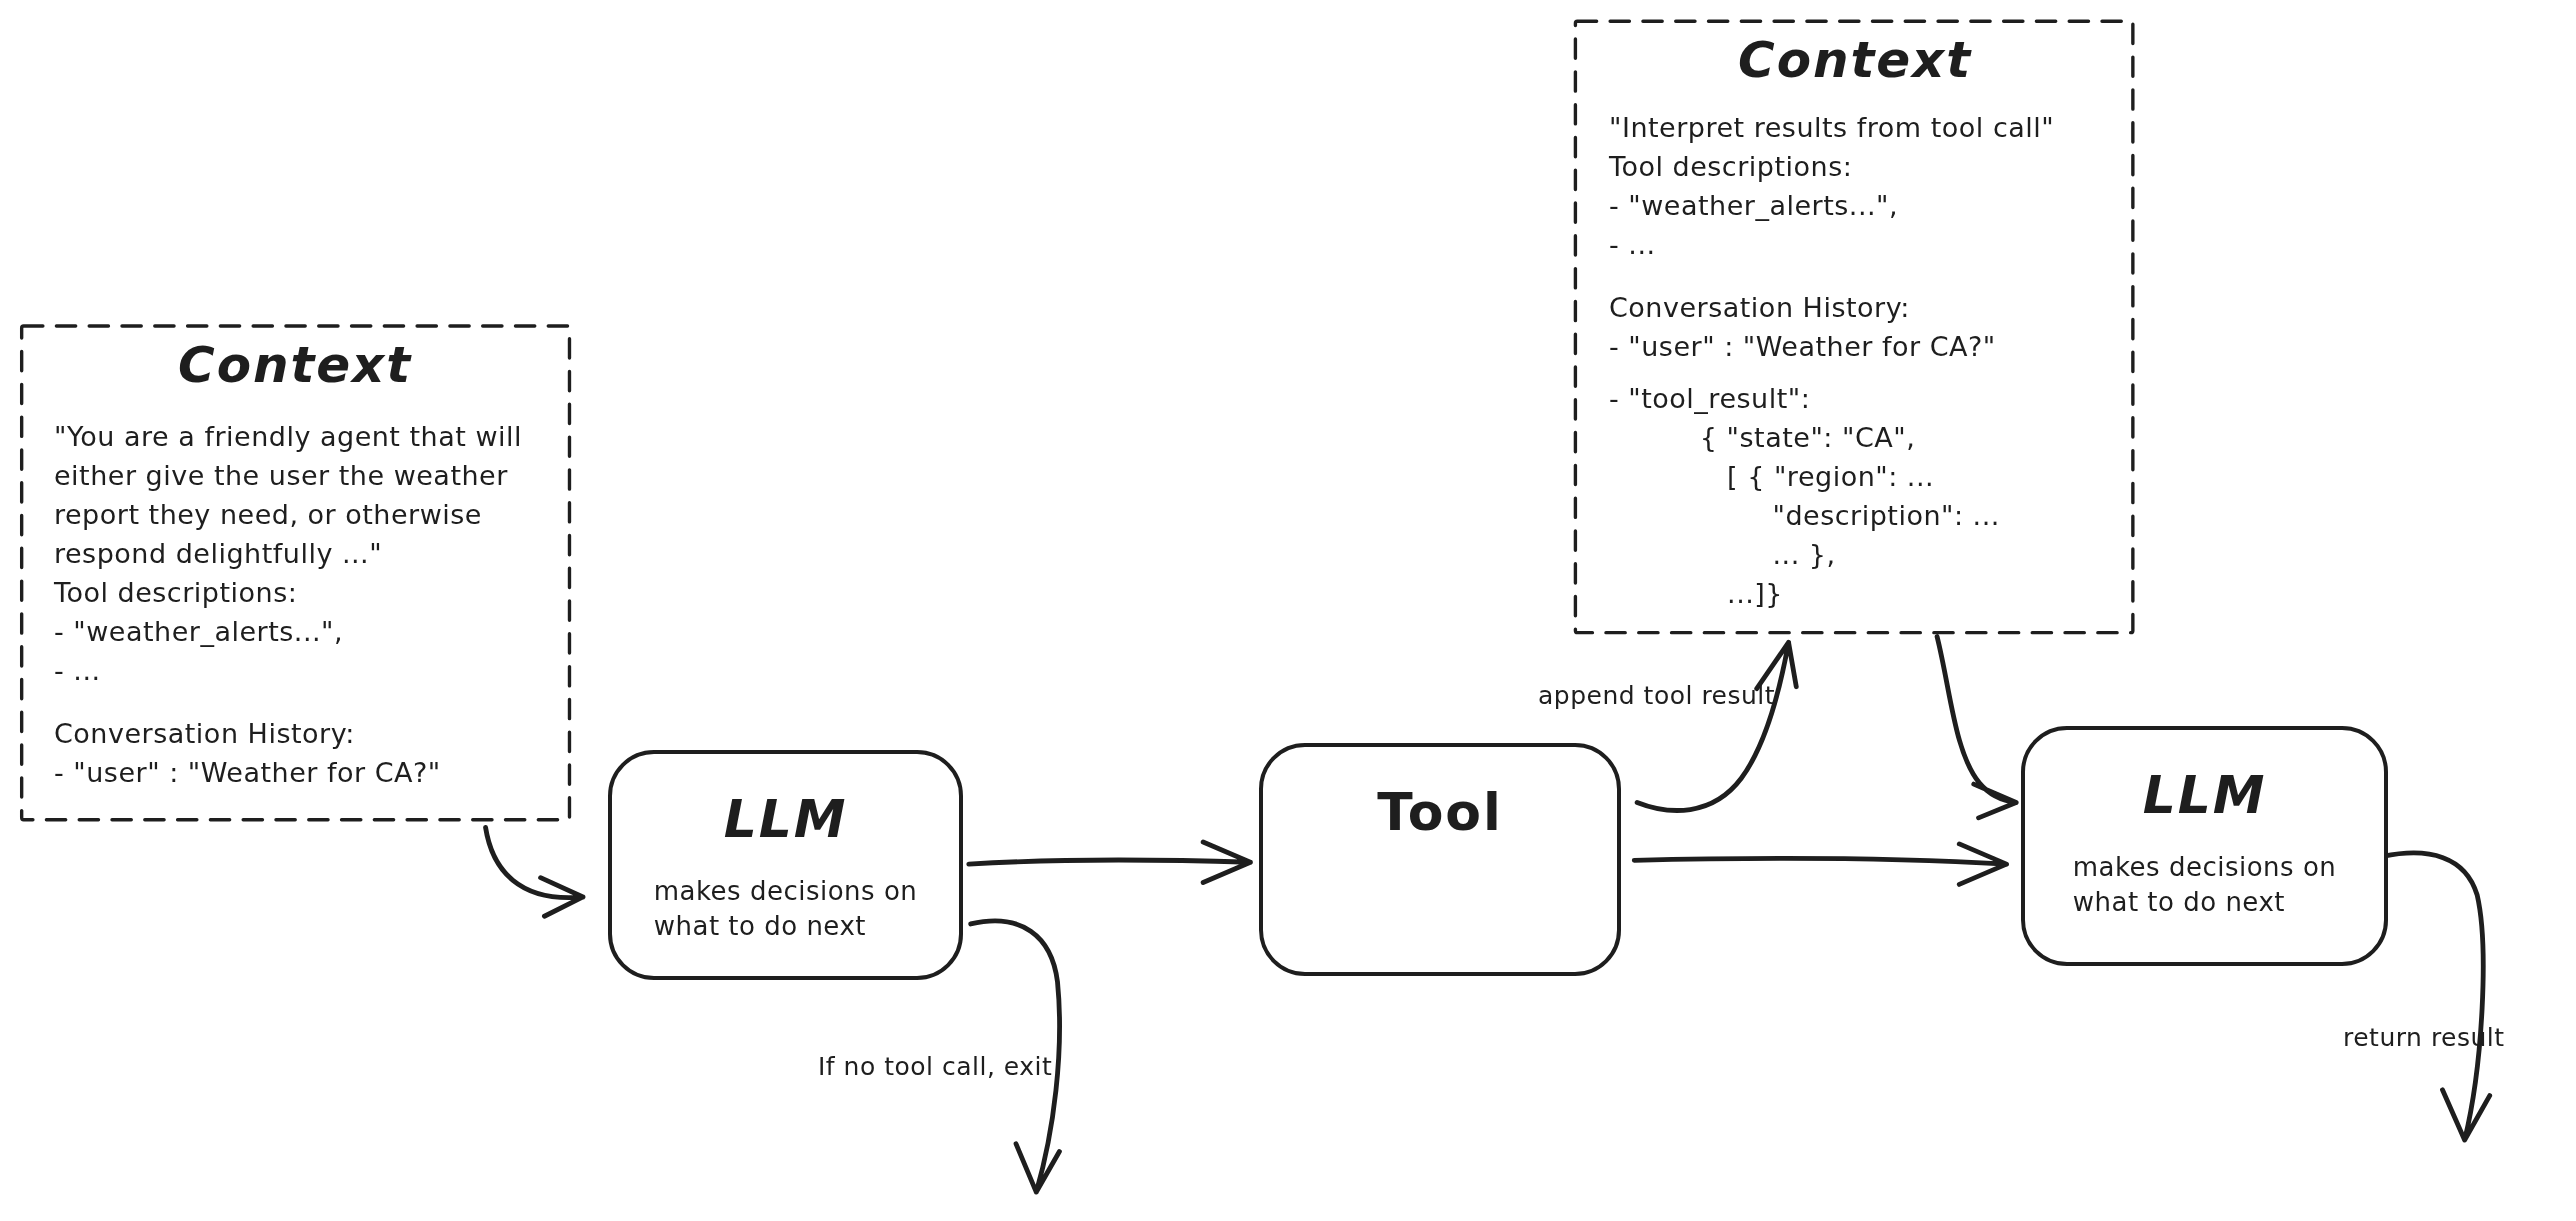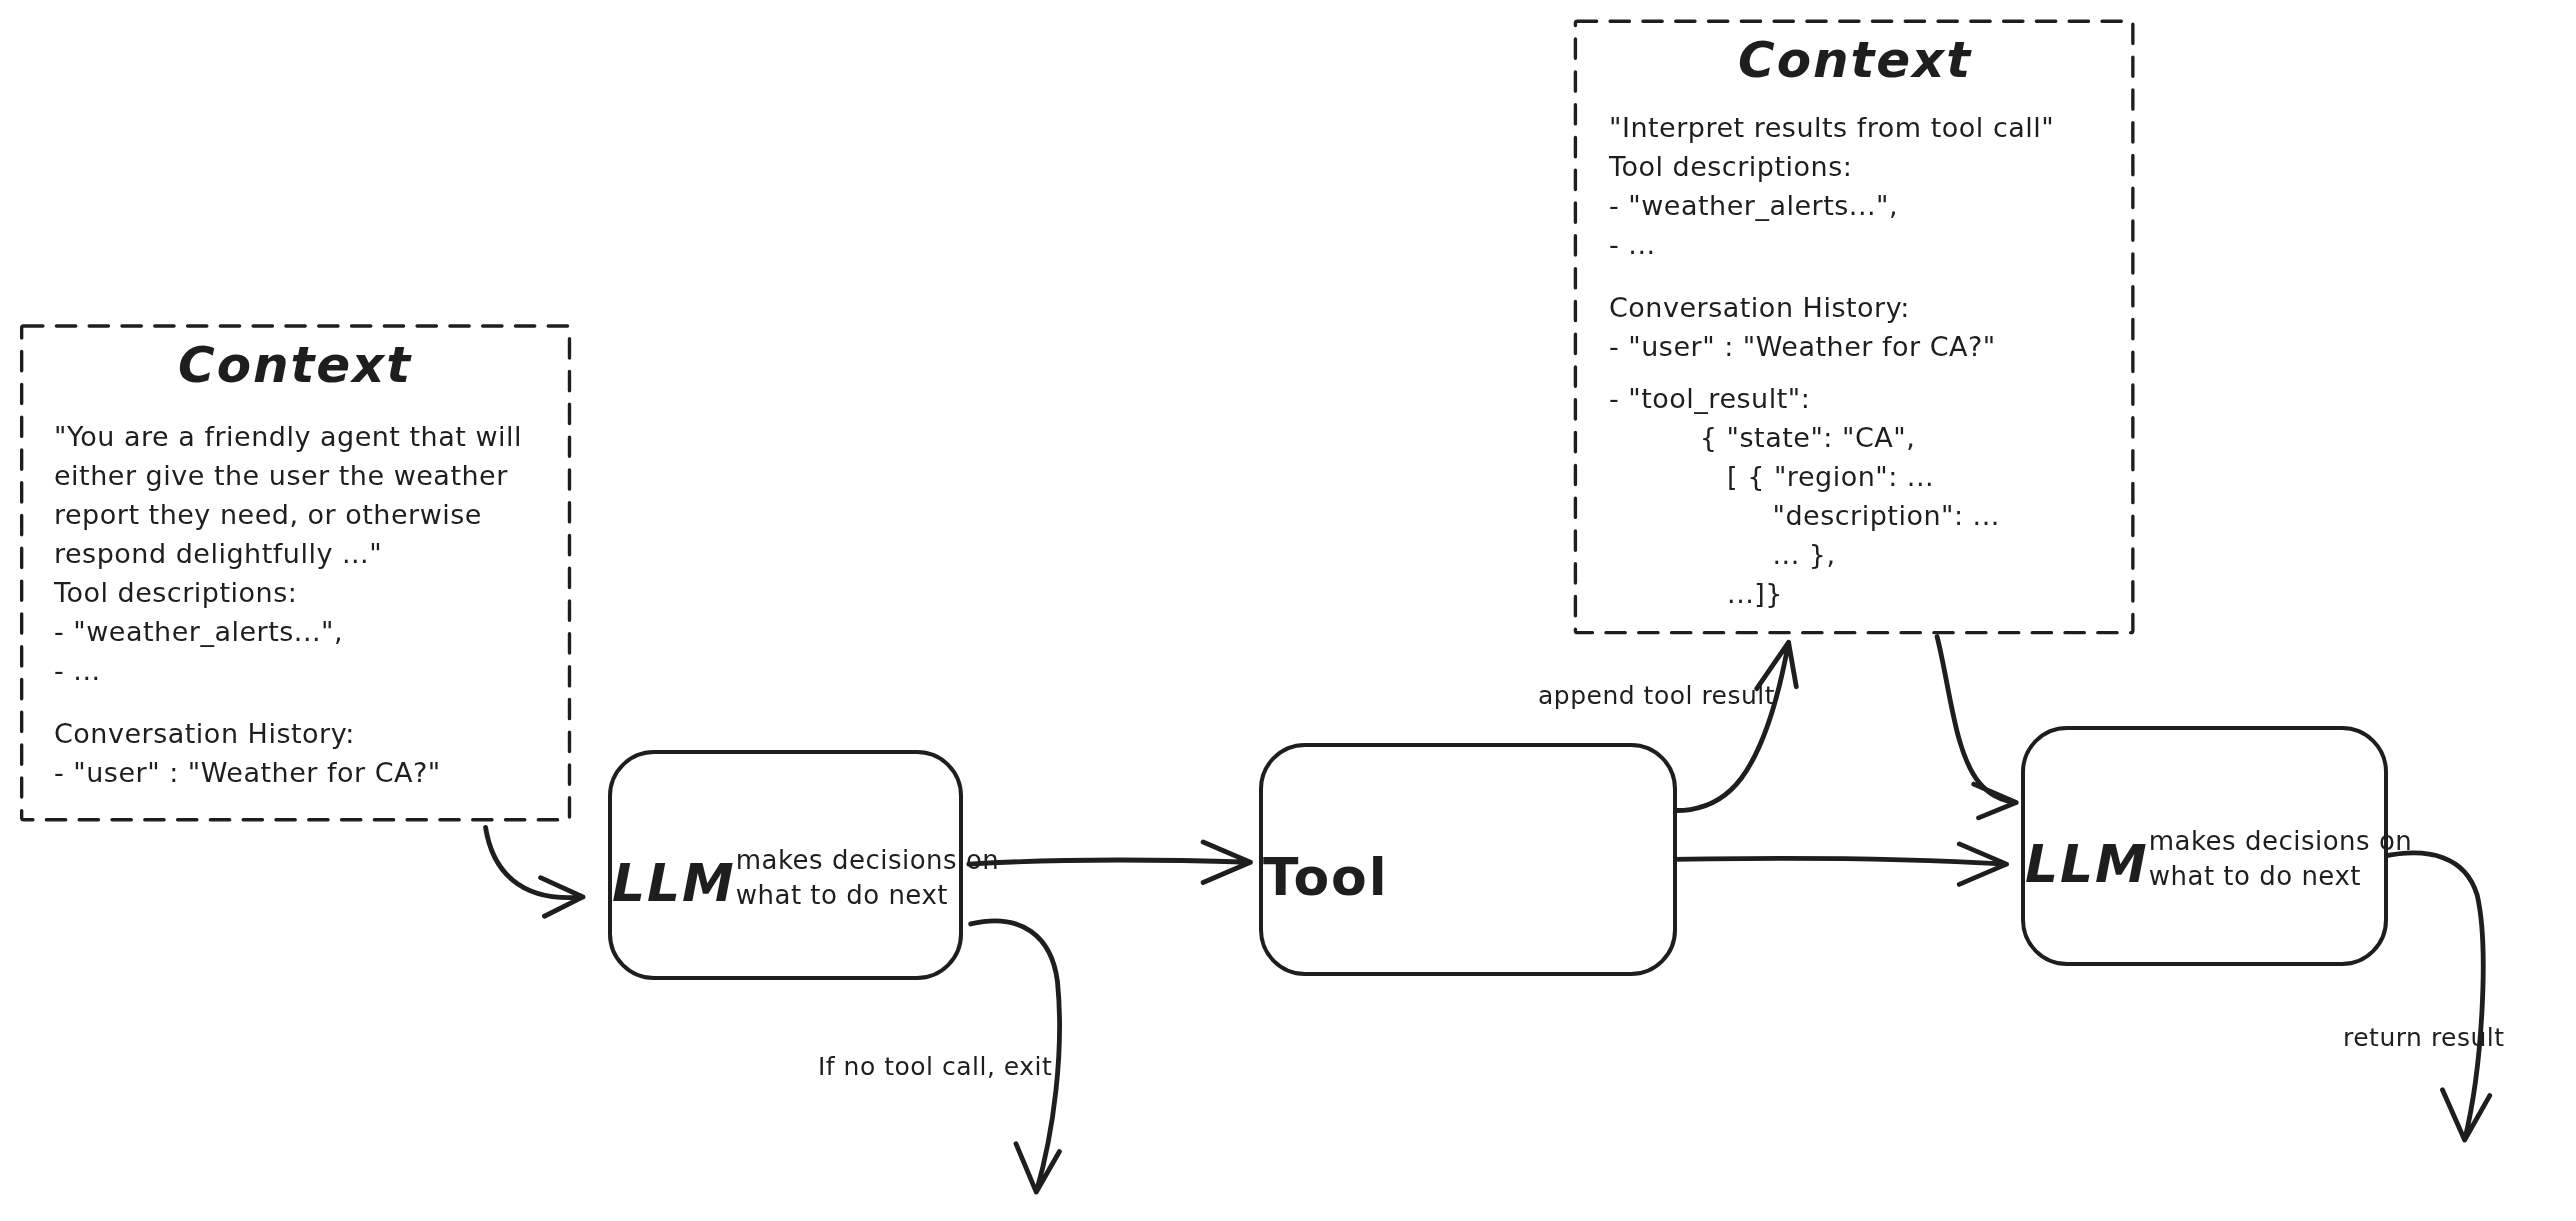--- a/index.html
+++ b/index.html
@@ -57,21 +57,21 @@
   .ctx-result  { margin-top: 13.5px; }
 
   
   .node {
     position: absolute;
     box-sizing: border-box;
     border: 4.8px solid #1e1e1e;
     border-radius: 46px;
     background: #ffffff;
     display: flex;
-    flex-direction: row;
+    flex-direction: column;
     align-items: center;
   }
   .node-title {
     margin-top: 35px;
     font-size: 52px;
     font-weight: bold;
     letter-spacing: 1.9px;
   }
   .node-title.italic { font-style: italic; }
   .node-sub {
@@ -143,21 +143,21 @@
                   ... },
              ...]}</div>
   </div>
 
   <div class="node" style="left:608px; top:750px; width:355px; height:230px;">
     <div class="node-title italic">LLM</div>
     <div class="node-sub">makes decisions on
 what to do next</div>
   </div>
 
-  <div class="node" style="left:1259px; top:743px; width:418px; height:233px;">
+  <div class="node" style="left:1259px; top:743px; width:362px; height:233px;">
     <div class="node-title">Tool</div>
   </div>
 
   <div class="node" style="left:2021px; top:726px; width:367px; height:240px;">
     <div class="node-title italic">LLM</div>
     <div class="node-sub">makes decisions on
 what to do next</div>
   </div>
 
   <div class="edge-label" style="left:1538px; top:681px;">append tool result</div>

